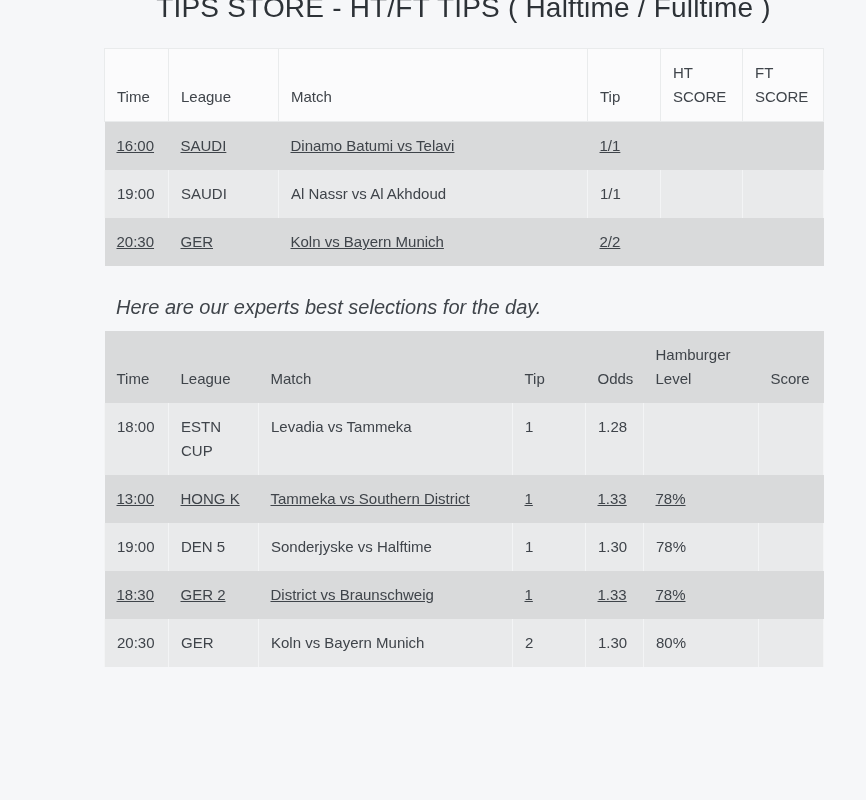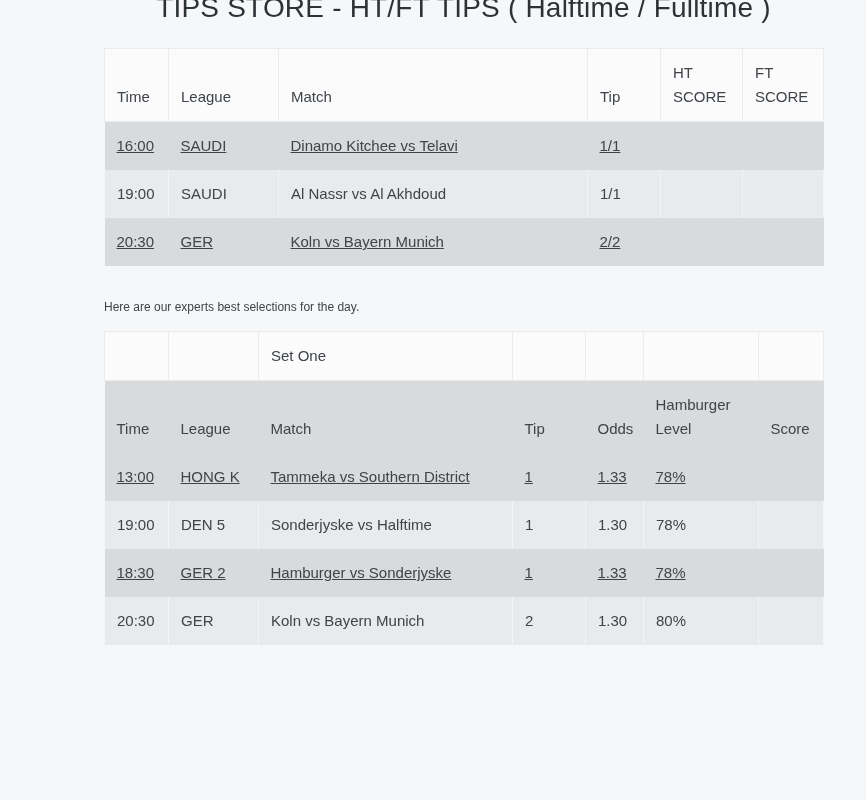--- a/index.html
+++ b/index.html
@@ -12,21 +12,21 @@
   }
   .container { width: 719px; margin-left: 104px; }
   h1, h2 {
     font-weight: 400; text-align: center;
     color: var(--heading_text, #2d3237);
     font-size: 28px; line-height: 36px;
     letter-spacing: 0.2px;
   }
   h1 { margin: -10px 0 0 0; }
   h2 { margin: 20px 0 0 0; }
-  .subtitle { font-size: 12px; line-height: 24px; margin: 29px 0 0 0; }
+  .subtitle { font-size: 20px; line-height: 24px; margin: 29px 0 0 12px; font-style: italic; }
   table {
     border-collapse: collapse; table-layout: fixed;
     width: 719px; font-size: 15px; line-height: 24px;
     color: var(--text, #3f444a);
   }
   .t1 { margin-top: 22px; }
   .t2 { margin-top: 12px; }
   th, td { text-align: left; padding: 12px; font-weight: 400; overflow: hidden; }
   thead th { vertical-align: bottom; }
   td { vertical-align: top; }
@@ -73,21 +73,21 @@
         <th>Match</th>
         <th>Tip</th>
         <th>HT SCORE</th>
         <th>FT SCORE</th>
       </tr>
     </thead>
     <tbody>
       <tr class="dark">
         <td>16:00</td>
         <td>SAUDI</td>
-        <td>Dinamo Kitchee vs Telavi</td>
+        <td>Dinamo Batumi vs Telavi</td>
         <td>1/1</td>
         <td></td>
         <td></td>
       </tr>
       <tr class="light">
         <td>19:00</td>
         <td>SAUDI</td>
         <td>Al Nassr vs Al Akhdoud</td>
         <td>1/1</td>
         <td></td>
@@ -110,40 +110,40 @@
     <colgroup>
       <col style="width:64px">
         <col style="width:90px">
         <col style="width:254px">
       <col style="width:73px">
         <col style="width:58px">
         <col style="width:115px">
         <col style="width:65px">
     </colgroup>
     <thead>
-      <tr class="set-row">
-        <th></th>
-        <th></th>
-        <th>Set One</th>
-        <th></th>
-        <th></th>
-        <th></th>
-        <th></th>
-      </tr>
       <tr class="gray-row">
         <th>Time</th>
         <th>League</th>
         <th>Match</th>
         <th>Tip</th>
         <th>Odds</th>
         <th>Hamburger Level</th>
         <th>Score</th>
       </tr>
     </thead>
     <tbody>
+      <tr class="light">
+        <td>18:00</td>
+        <td>ESTN CUP</td>
+        <td>Levadia vs Tammeka</td>
+        <td>1</td>
+        <td>1.28</td>
+        <td></td>
+        <td></td>
+      </tr>
       <tr class="dark">
         <td>13:00</td>
         <td>HONG K</td>
         <td>Tammeka vs Southern District</td>
         <td>1</td>
         <td>1.33</td>
         <td>78%</td>
         <td></td>
       </tr>
       <tr class="light">
@@ -151,21 +151,21 @@
         <td>DEN 5</td>
         <td>Sonderjyske vs Halftime</td>
         <td>1</td>
         <td>1.30</td>
         <td>78%</td>
         <td></td>
       </tr>
       <tr class="dark">
         <td>18:30</td>
         <td>GER 2</td>
-        <td>Hamburger vs Sonderjyske</td>
+        <td>District vs Braunschweig</td>
         <td>1</td>
         <td>1.33</td>
         <td>78%</td>
         <td></td>
       </tr>
       <tr class="light">
         <td>20:30</td>
         <td>GER</td>
         <td>Koln vs Bayern Munich</td>
         <td>2</td>

